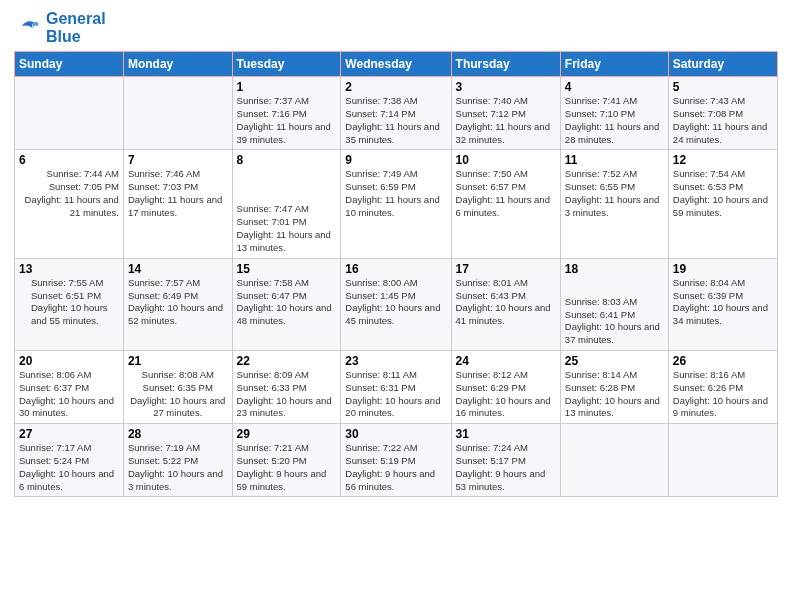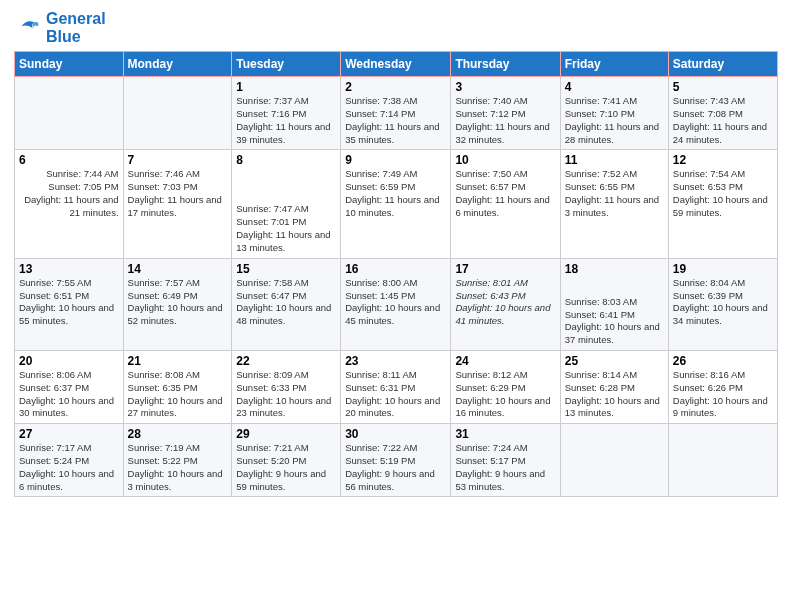--- a/index.html
+++ b/index.html
@@ -200,21 +200,21 @@
           <td>
             <div class="day-num">12</div>
             <div class="day-info" style="white-space: pre-line;">Sunrise: 7:54 AM
 Sunset: 6:53 PM
 Daylight: 10 hours and 59 minutes.</div>
           </td>
         </tr>
         <tr>
           <td>
             <div class="day-num">13</div>
-            <div class="day-info" style="white-space: pre-line;">Sunrise: 7:55 AM
+            <div class="day-info" style="white-space: pre-line; margin-left: 12px;">Sunrise: 7:55 AM
 Sunset: 6:51 PM
 Daylight: 10 hours and 55 minutes.</div>
           </td>
           <td>
             <div class="day-num">14</div>
             <div class="day-info" style="white-space: pre-line;">Sunrise: 7:57 AM
 Sunset: 6:49 PM
 Daylight: 10 hours and 52 minutes.</div>
           </td>
           <td>
@@ -224,21 +224,21 @@
 Daylight: 10 hours and 48 minutes.</div>
           </td>
           <td>
             <div class="day-num">16</div>
             <div class="day-info" style="white-space: pre-line;">Sunrise: 8:00 AM
 Sunset: 1:45 PM
 Daylight: 10 hours and 45 minutes.</div>
           </td>
           <td>
             <div class="day-num">17</div>
-            <div class="day-info" style="white-space: pre-line; font-style: italic;">Sunrise: 8:01 AM
+            <div class="day-info" style="white-space: pre-line;">Sunrise: 8:01 AM
 Sunset: 6:43 PM
 Daylight: 10 hours and 41 minutes.</div>
           </td>
           <td>
             <div class="day-num">18</div>
             <div class="day-info" style="white-space: pre-line; margin-top: 20px;">Sunrise: 8:03 AM
 Sunset: 6:41 PM
 Daylight: 10 hours and 37 minutes.</div>
           </td>
           <td>
@@ -250,21 +250,21 @@
         </tr>
         <tr>
           <td>
             <div class="day-num">20</div>
             <div class="day-info" style="white-space: pre-line;">Sunrise: 8:06 AM
 Sunset: 6:37 PM
 Daylight: 10 hours and 30 minutes.</div>
           </td>
           <td>
             <div class="day-num">21</div>
-            <div class="day-info" style="white-space: pre-line;">Sunrise: 8:08 AM
+            <div class="day-info" style="white-space: pre-line; text-align: center;">Sunrise: 8:08 AM
 Sunset: 6:35 PM
 Daylight: 10 hours and 27 minutes.</div>
           </td>
           <td>
             <div class="day-num">22</div>
             <div class="day-info" style="white-space: pre-line;">Sunrise: 8:09 AM
 Sunset: 6:33 PM
 Daylight: 10 hours and 23 minutes.</div>
           </td>
           <td>

